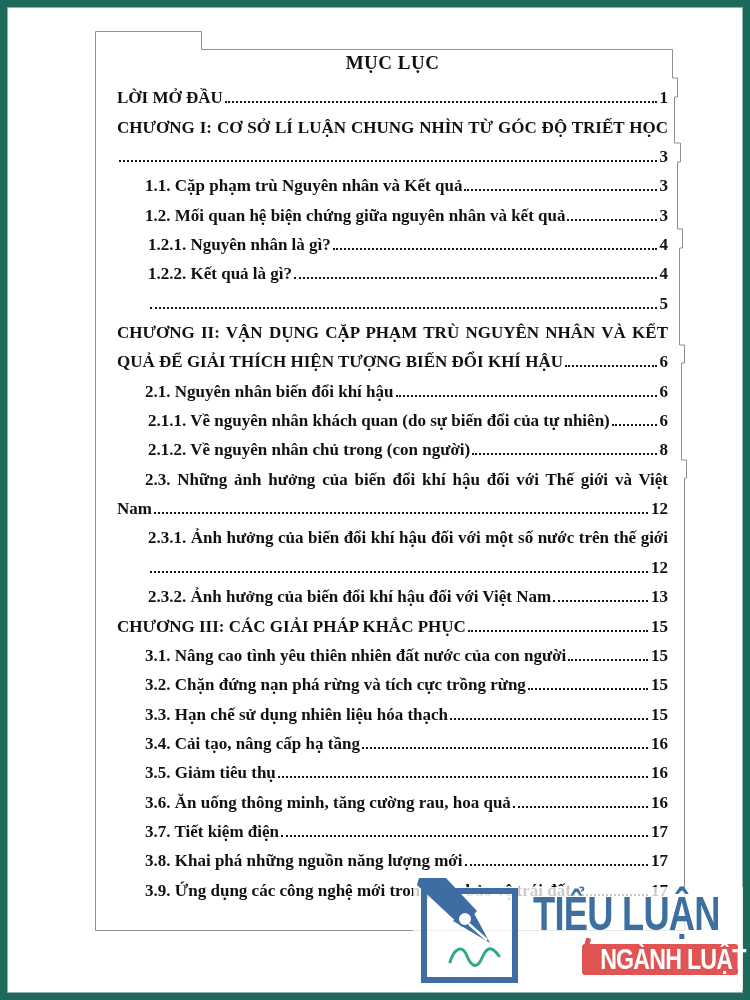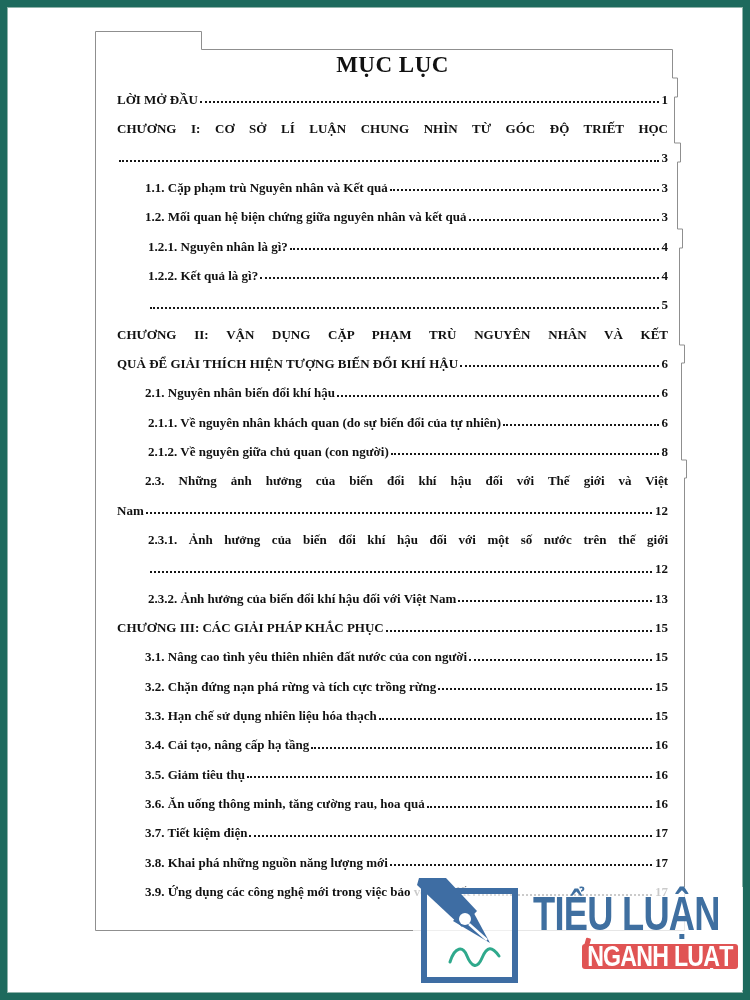--- a/index.html
+++ b/index.html
@@ -12,26 +12,26 @@
     position:absolute;inset:0;border:7px solid #1d6a5d;
     box-shadow:inset 0 0 0 1px #8fb3aa;z-index:0;pointer-events:none;
   }
   
   .sheet-svg{position:absolute;left:0;top:0;z-index:1;}
   
   .content{
     position:absolute;left:117px;top:52px;width:551px;z-index:2;color:#111;
   }
   .doc-title{
-    text-align:center;font-size:23px;font-weight:bold;height:26px;
+    text-align:center;font-size:19px;font-weight:bold;height:26px;
     letter-spacing:.5px;
   }
   .toc-row{
     display:flex;align-items:flex-end;height:29.35px;
-    font-weight:bold;font-size:13px;
+    font-weight:bold;font-size:17px;
   }
   .toc-row .t{line-height:1.12;white-space:pre;}
   .toc-row .pg{line-height:1.12;}
   .lv-h2{padding-left:28px;}
   .lv-h3{padding-left:31px;}
   .leader{
     flex:1 1 auto;min-width:8px;border-bottom:2px dotted #161616;
     margin:0 3px 4px 2px;
   }
   .stretch .t{
@@ -44,23 +44,23 @@
   }
   .pen-svg{position:absolute;left:419px;top:880px;z-index:4;overflow:visible;}
   .brand-top{
     position:absolute;left:533px;top:889px;z-index:4;
     font-family:"Liberation Sans","DejaVu Sans",sans-serif;
     font-weight:bold;font-size:49px;line-height:1;color:#3f6fa0;
     letter-spacing:-1px;transform:scaleX(0.74);transform-origin:left top;
     white-space:nowrap;
   }
   .brand-badge{
-    position:absolute;left:582px;top:944px;width:156px;height:25px;z-index:4;
+    position:absolute;left:582px;top:944px;width:156px;height:31px;z-index:4;
     background:#e05454;border-radius:3px;display:flex;align-items:center;
-    justify-content:center;
+    justify-content:flex-start;
   }
   .brand-badge .txt{
     font-family:"Liberation Sans","DejaVu Sans",sans-serif;font-weight:bold;
     font-size:29px;line-height:1;color:#ffffff;letter-spacing:-1px;
     transform:scaleX(0.80);white-space:nowrap;
   }
   .badge-tick{
     position:absolute;left:585px;top:938px;width:5px;height:9px;z-index:5;
     background:#e05454;transform:rotate(16deg);border-radius:1px;
   }
@@ -132,21 +132,21 @@
         <span class="t">2.1. Nguyên nhân biến đổi khí hậu</span>
         <span class="leader"></span>
         <span class="pg">6</span>
       </div>
       <div class="toc-row lv-h3">
         <span class="t">2.1.1. Về nguyên nhân khách quan (do sự biến đổi của tự nhiên)</span>
         <span class="leader"></span>
         <span class="pg">6</span>
       </div>
       <div class="toc-row lv-h3">
-        <span class="t">2.1.2. Về nguyên giữa chủ quan (con người)</span>
+        <span class="t">2.1.2. Về nguyên nhân chủ trong (con người)</span>
         <span class="leader"></span>
         <span class="pg">8</span>
       </div>
       <div class="toc-row lv-h2 stretch">
         <span class="t">2.3. Những ảnh hưởng của biến đổi khí hậu đối với Thế giới và Việt</span>
       </div>
       <div class="toc-row lv-h1">
         <span class="t">Nam</span>
         <span class="leader"></span>
         <span class="pg">12</span>

